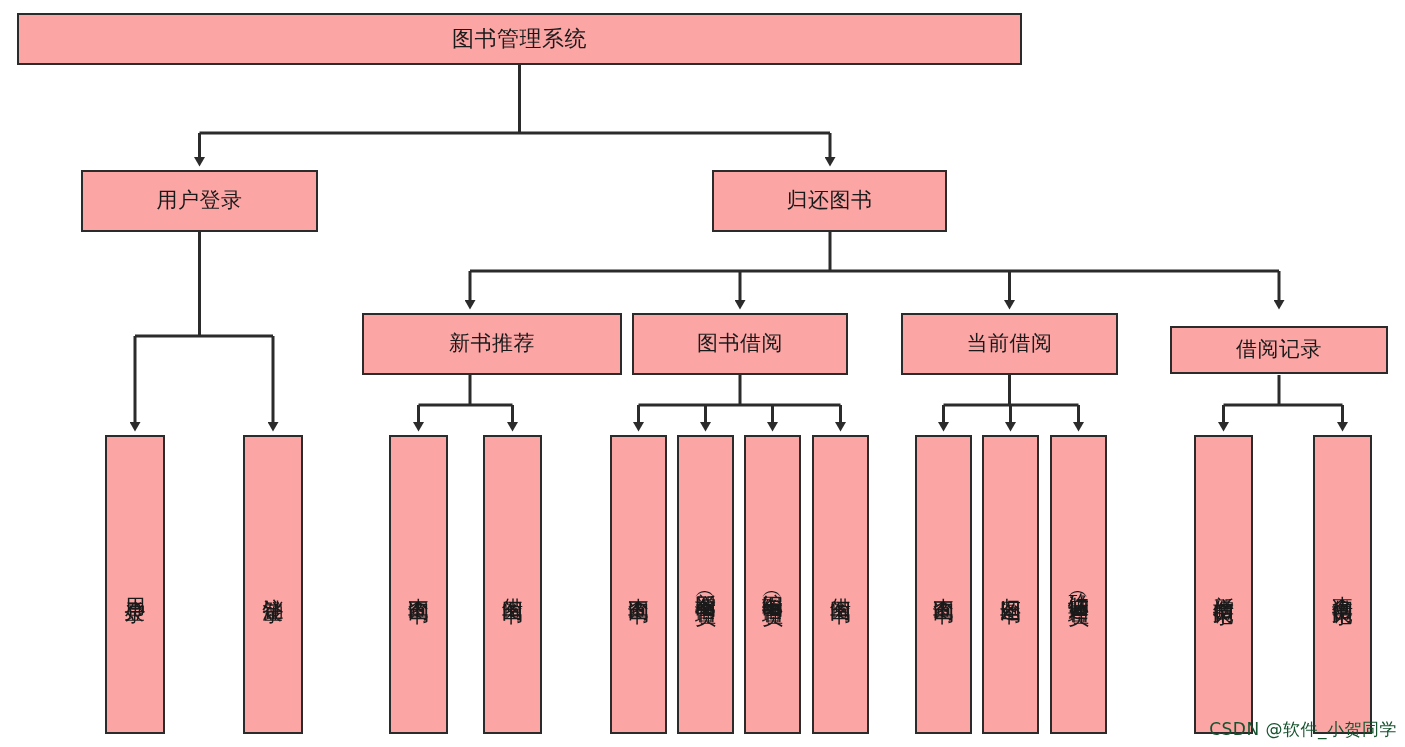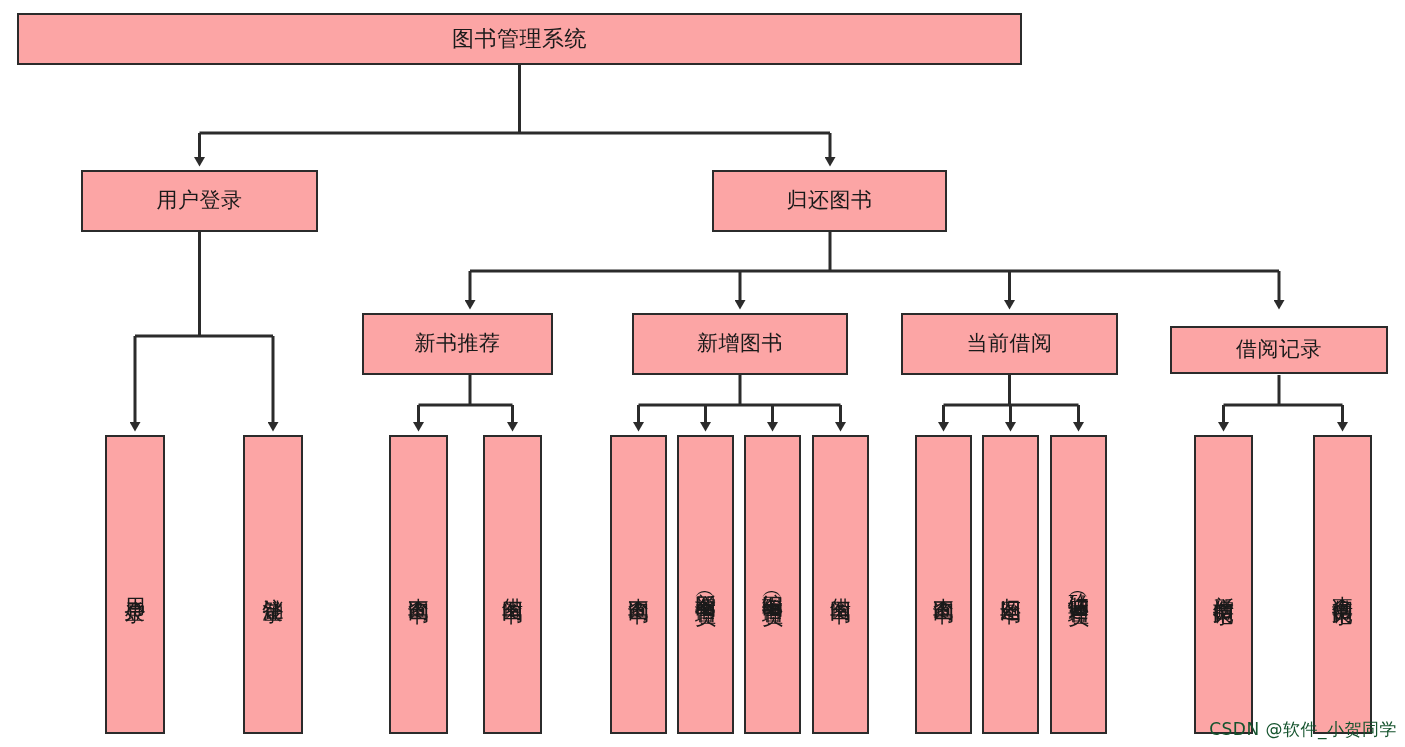--- a/index.html
+++ b/index.html
@@ -127,25 +127,25 @@
     <span>图书管理系统</span>
   </div>
 
   <div class="node h" style="left: 81px; top: 170px; width: 237px; height: 62px;">
     <span>用户登录</span>
   </div>
   <div class="node h" style="left: 712px; top: 170px; width: 235px; height: 62px;">
     <span>归还图书</span>
   </div>
 
-  <div class="node h" style="left: 362px; top: 313px; width: 191px; height: 62px;">
+  <div class="node h" style="left: 362px; top: 313px; width: 260px; height: 62px;">
     <span>新书推荐</span>
   </div>
   <div class="node h" style="left: 632px; top: 313px; width: 216px; height: 62px;">
-    <span>新增图书</span>
+    <span>图书借阅</span>
   </div>
   <div class="node h" style="left: 901px; top: 313px; width: 217px; height: 62px;">
     <span>当前借阅</span>
   </div>
   <div class="node h" style="left: 1170px; top: 326px; width: 218px; height: 48px;">
     <span>借阅记录</span>
   </div>
 
   <div class="node v" style="left: 105px; top: 435px; width: 60px; height: 299px;">
     <span class="vtext">用户登录</span>

